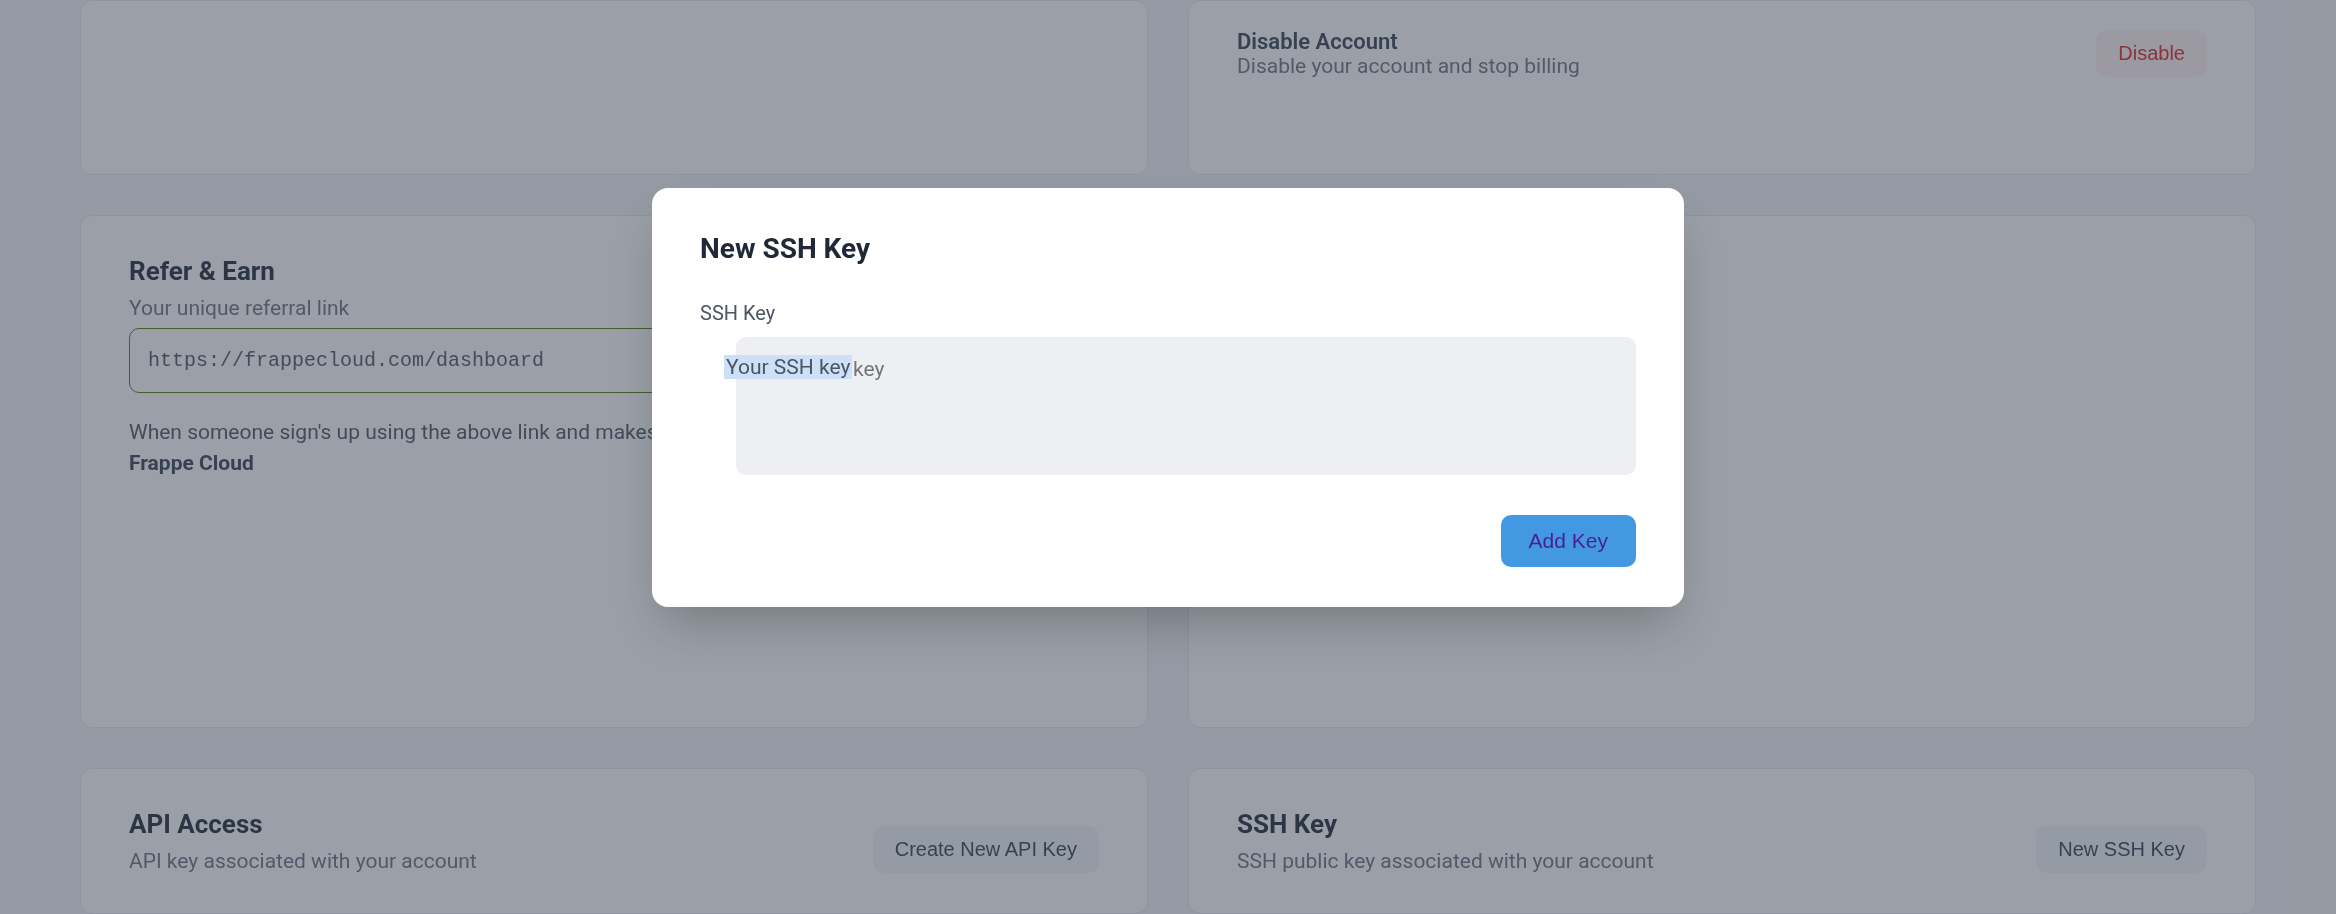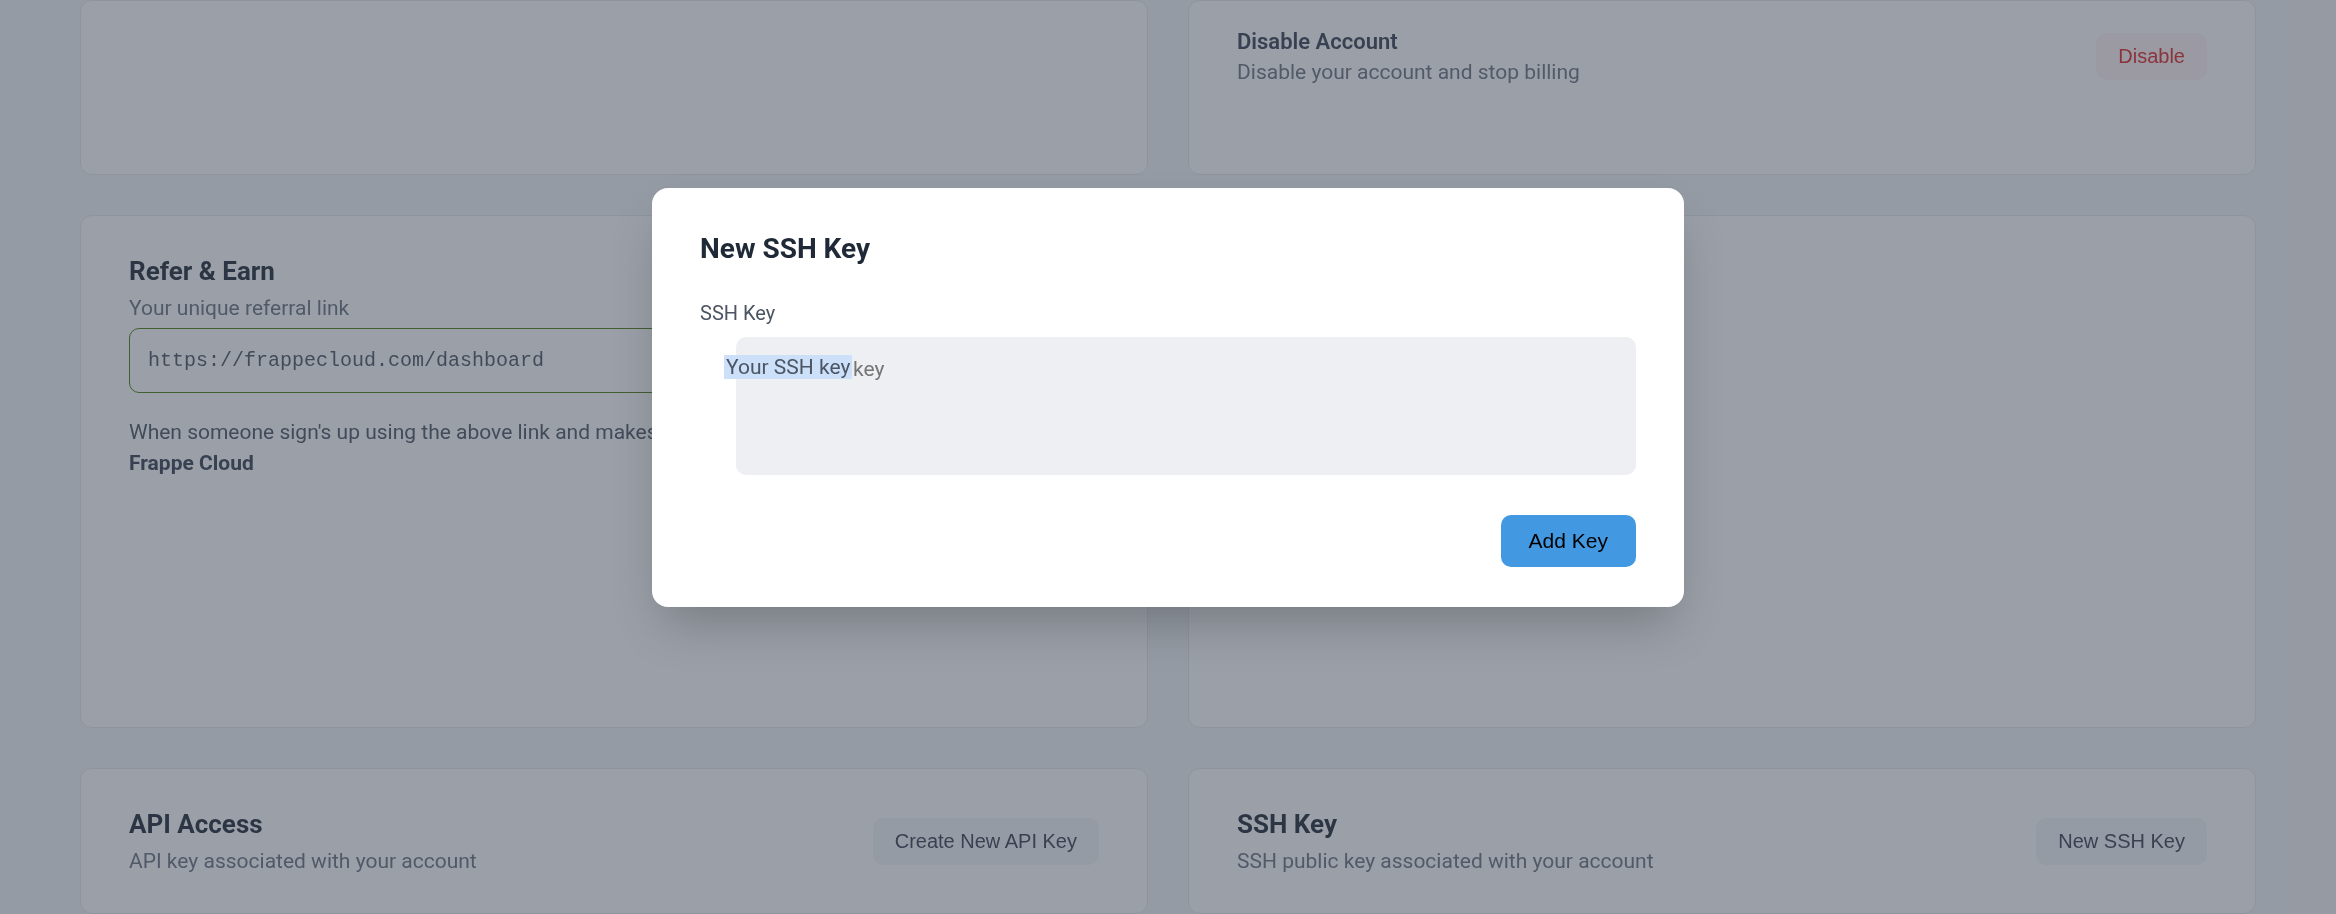--- a/index.html
+++ b/index.html
@@ -110,30 +110,30 @@
       align-items: center;
       margin-bottom: 28px;
     }
     .disable-section .text-block {
       flex: 1;
     }
     .disable-title {
       font-size: 22px;
       font-weight: 600;
       color: #374151;
-      margin-bottom: 6px;
+      margin-bottom: 0;
     }
     .disable-subtitle {
       font-size: 21px;
       color: #6b7280;
     }
     .card-header-btn-row {
       display: flex;
       justify-content: space-between;
-      align-items: center;
+      align-items: flex-end;
     }
     
     .modal {
       position: absolute;
       top: 188px;
       left: 50%;
       transform: translateX(-50%);
       width: 1032px;
       background: #ffffff;
       border-radius: 16px;
@@ -168,21 +168,21 @@
     }
     .modal-textarea::selection {
       background: #cfe2ff;
     }
     .modal-actions {
       display: flex;
       justify-content: flex-end;
     }
     .btn-primary {
       background: #4299e1;
-      color: #000000;
+      color: #4c1d95;
       font-size: 21px;
       padding: 14px 28px;
     }
     .textarea-wrap {
       position: relative;
       padding-left: 36px;
     }
     .fake-selected-text {
       position: absolute;
       top: 18px;

